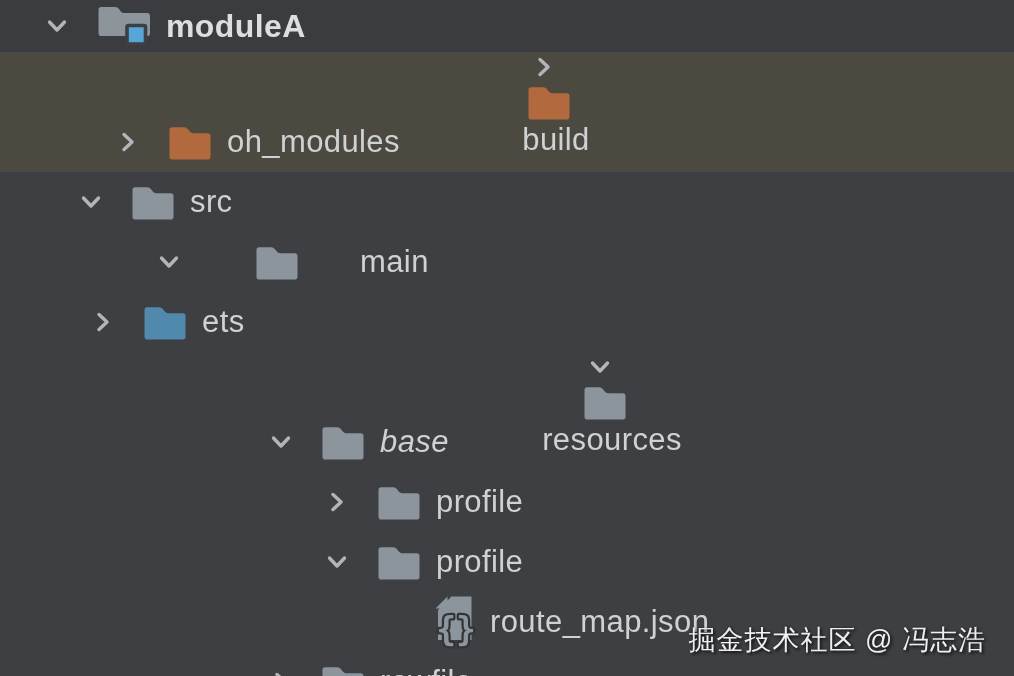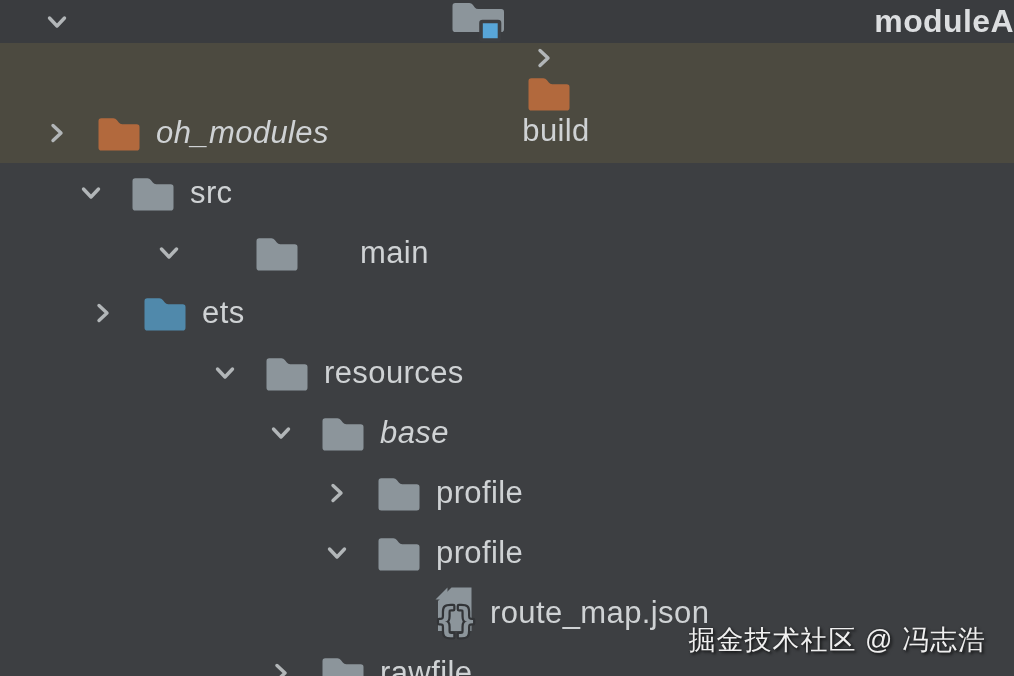--- a/index.html
+++ b/index.html
@@ -13,21 +13,21 @@
     font-family: "Liberation Sans", sans-serif;
   }
   .tree { position: absolute; inset: 0; }
   .row {
     display: flex;
     align-items: center;
     height: 60px;
     width: 100%;
     cursor: pointer;
   }
-  .row.root { height: 43px; background: var(--root-row-background, #3a3c3f); justify-content: space-between; }
+  .row.root { height: 52px; background: var(--root-row-background, #3a3c3f); }
   .row.selected { background: var(--selection-background, #4c4a40); }
   .chevron {
     flex: 0 0 30px;
     width: 30px; height: 30px;
     margin-right: 24px;
     display: flex; align-items: center; justify-content: center;
     color: var(--chevron, #b2b6b8);
   }
   .icon { margin-right: 14px; display: flex; align-items: center; }
   .icon--folder, .icon--json-file { color: var(--folder-gray, #8c959b); }
@@ -79,21 +79,21 @@
     <polyline points="9,5.5 17,13 9,20.5" fill="none" stroke="currentColor" stroke-width="3.4" stroke-linecap="round" stroke-linejoin="round"></polyline>
   </svg>
         </span>
     <span class="icon icon--excluded-folder">
           <svg width="46" height="40" viewBox="0 0 46 40" aria-hidden="true">
     <path fill="currentColor" d="M2.5,8 Q2.5,5.2 5.3,5.2 L17.4,5.2 Q19.5,5.2 20.8,6.9 L22.8,9.6 Q24.1,11.3 26.2,11.3 L40.7,11.3 Q43.5,11.3 43.5,14.1 L43.5,34.7 Q43.5,37.5 40.7,37.5 L5.3,37.5 Q2.5,37.5 2.5,34.7 Z"></path>
   </svg>
         </span>
     <span class="label">build</span>
   </div>
-      <div class="row selected" style="padding-left: 42px; font-style: italic;">
+      <div class="row selected" style="padding-left: 113px;">
     <span class="chevron">
           <svg width="26" height="26" viewBox="0 0 26 26" aria-hidden="true">
     <polyline points="9,5.5 17,13 9,20.5" fill="none" stroke="currentColor" stroke-width="3.4" stroke-linecap="round" stroke-linejoin="round"></polyline>
   </svg>
         </span>
     <span class="icon icon--excluded-folder">
           <svg width="46" height="40" viewBox="0 0 46 40" aria-hidden="true">
     <path fill="currentColor" d="M2.5,8 Q2.5,5.2 5.3,5.2 L17.4,5.2 Q19.5,5.2 20.8,6.9 L22.8,9.6 Q24.1,11.3 26.2,11.3 L40.7,11.3 Q43.5,11.3 43.5,14.1 L43.5,34.7 Q43.5,37.5 40.7,37.5 L5.3,37.5 Q2.5,37.5 2.5,34.7 Z"></path>
   </svg>
         </span>
@@ -131,21 +131,21 @@
     <polyline points="9,5.5 17,13 9,20.5" fill="none" stroke="currentColor" stroke-width="3.4" stroke-linecap="round" stroke-linejoin="round"></polyline>
   </svg>
         </span>
     <span class="icon icon--source-folder">
           <svg width="46" height="40" viewBox="0 0 46 40" aria-hidden="true">
     <path fill="currentColor" d="M2.5,8 Q2.5,5.2 5.3,5.2 L17.4,5.2 Q19.5,5.2 20.8,6.9 L22.8,9.6 Q24.1,11.3 26.2,11.3 L40.7,11.3 Q43.5,11.3 43.5,14.1 L43.5,34.7 Q43.5,37.5 40.7,37.5 L5.3,37.5 Q2.5,37.5 2.5,34.7 Z"></path>
   </svg>
         </span>
     <span class="label">ets</span>
   </div>
-      <div class="row" style="padding-left: 210px;">
+      <div class="row" style="padding-left: 210px; flex-direction: column;">
     <span class="chevron">
           <svg width="26" height="26" viewBox="0 0 26 26" aria-hidden="true">
     <polyline points="5.5,9 13,17 20.5,9" fill="none" stroke="currentColor" stroke-width="3.4" stroke-linecap="round" stroke-linejoin="round"></polyline>
   </svg>
         </span>
     <span class="icon icon--folder">
           <svg width="46" height="40" viewBox="0 0 46 40" aria-hidden="true">
     <path fill="currentColor" d="M2.5,8 Q2.5,5.2 5.3,5.2 L17.4,5.2 Q19.5,5.2 20.8,6.9 L22.8,9.6 Q24.1,11.3 26.2,11.3 L40.7,11.3 Q43.5,11.3 43.5,14.1 L43.5,34.7 Q43.5,37.5 40.7,37.5 L5.3,37.5 Q2.5,37.5 2.5,34.7 Z"></path>
   </svg>
         </span>

